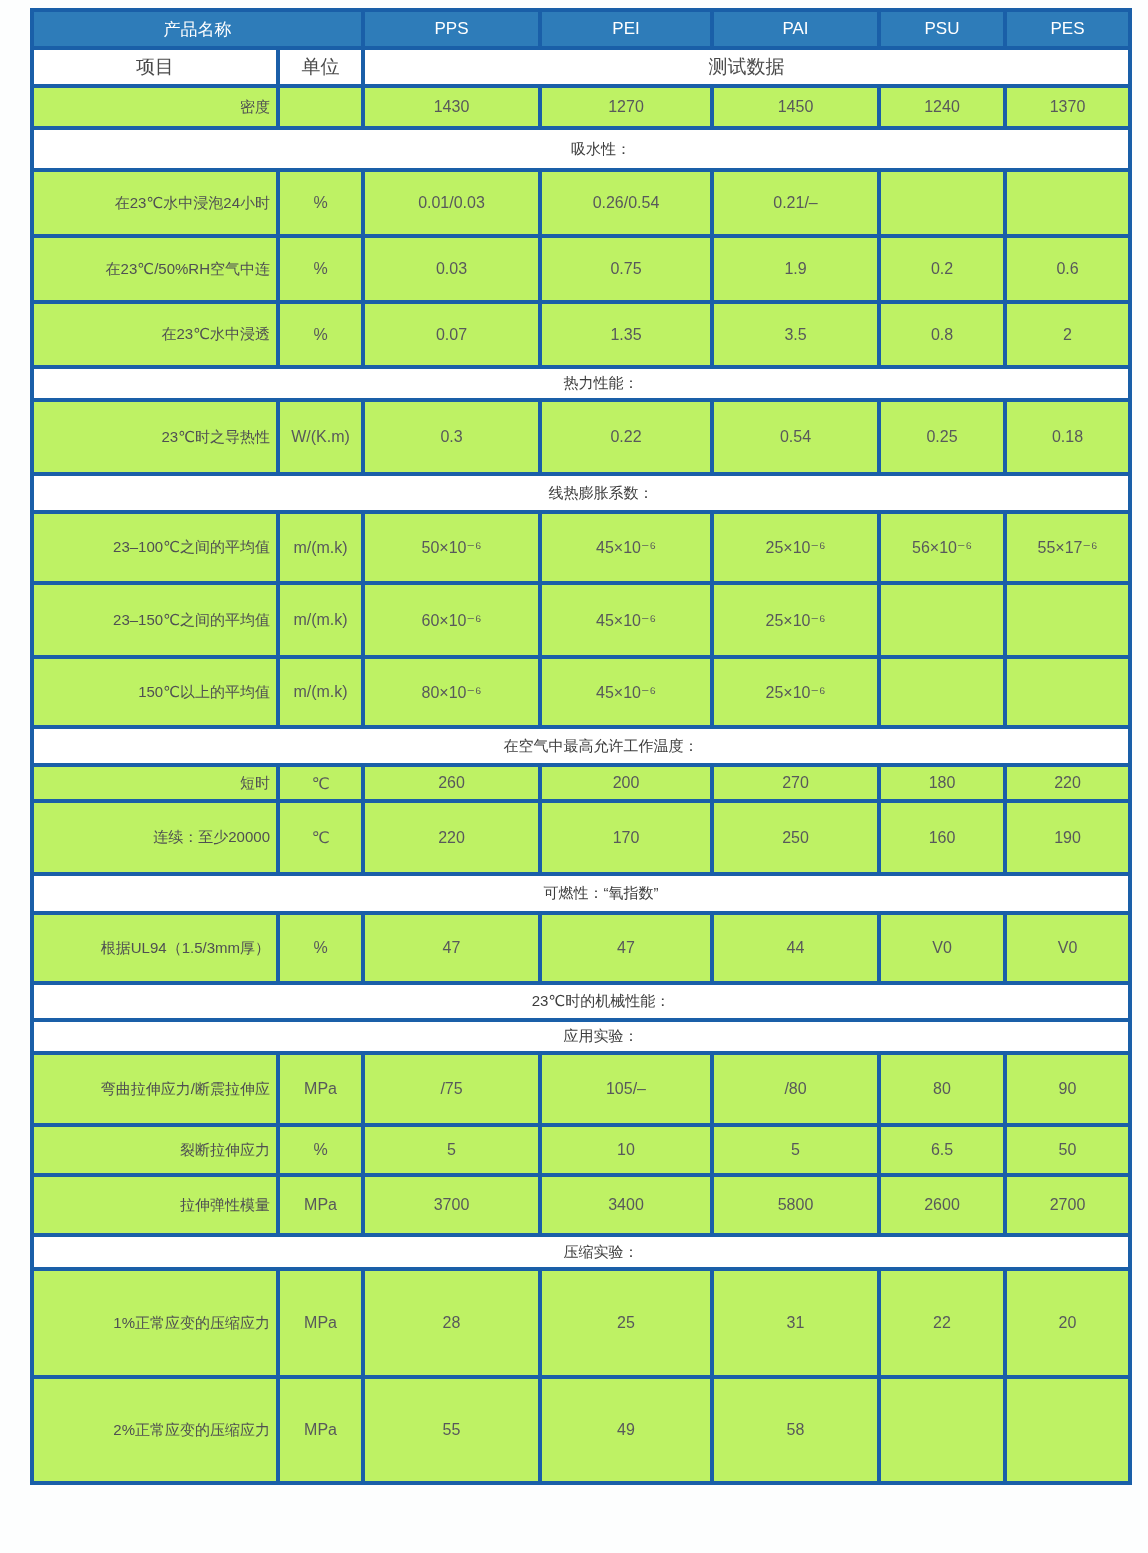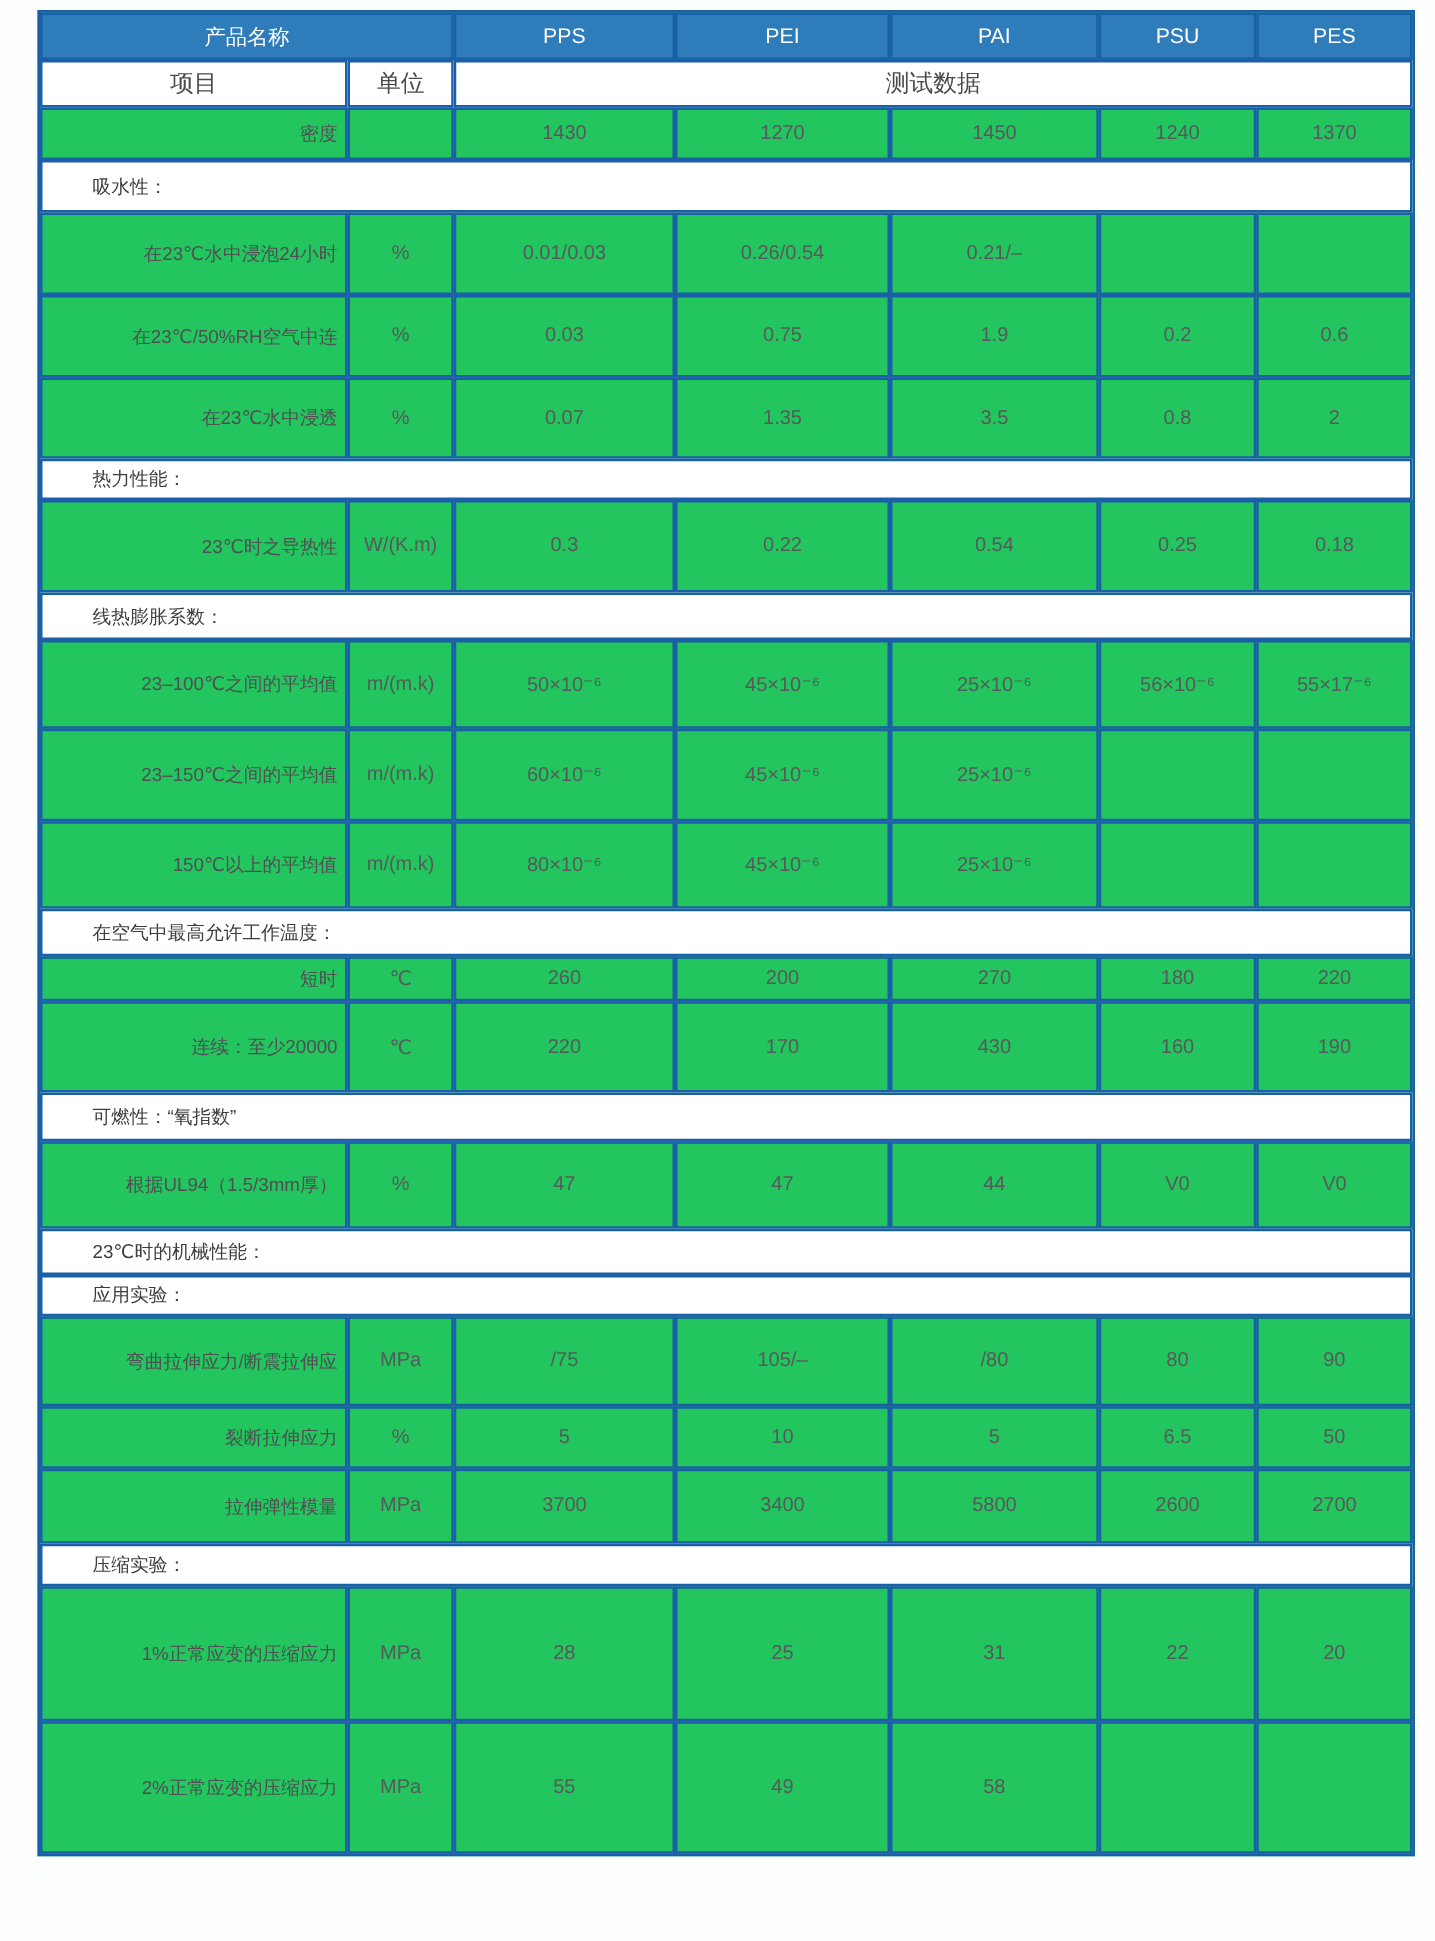--- a/index.html
+++ b/index.html
@@ -8,21 +8,21 @@
     font-family: "Liberation Sans", "DejaVu Sans", sans-serif;
   }
   body { width: 1148px; padding: 8px 20px 6px 30px; }
 
   table.spec {
     width: 1098px;
     table-layout: fixed;
     border-collapse: separate;
     border-spacing: 0;
     border: 2px solid #1a5fa8;
-    background: #22c55e;
+    background: #bef264;
   }
   td, th { border: 2px solid #1a5fa8; overflow: hidden; }
 
   
   th.hd {
     background: #2e7cb9;
     color: #ffffff;
     font-size: 17px;
     font-weight: normal;
     text-align: center;
@@ -35,21 +35,21 @@
     font-size: 19px;
     text-align: center;
     vertical-align: middle;
     background: #ffffff;
   }
 
   
   td.section {
     color: #3d3d3d;
     font-size: 15px;
-    text-align: left;
+    text-align: center;
     vertical-align: middle;
     padding-left: 40px;
     background: #ffffff;
   }
 
   
   td.lbl {
     color: #4f5052;
     font-size: 15px;
     text-align: right;
@@ -198,21 +198,21 @@
     <td class="val">270</td>
     <td class="val">180</td>
     <td class="val">220</td>
   </tr>
 
   <tr style="height:73px">
     <td class="lbl">连续：至少20000</td>
     <td class="val">℃</td>
     <td class="val">220</td>
     <td class="val">170</td>
-    <td class="val">430</td>
+    <td class="val">250</td>
     <td class="val">160</td>
     <td class="val">190</td>
   </tr>
 
   <tr style="height:39px">
     <td class="section" colspan="7">可燃性：“氧指数”</td>
   </tr>
 
   <tr style="height:70px">
     <td class="lbl">根据UL94（1.5/3mm厚）</td>

